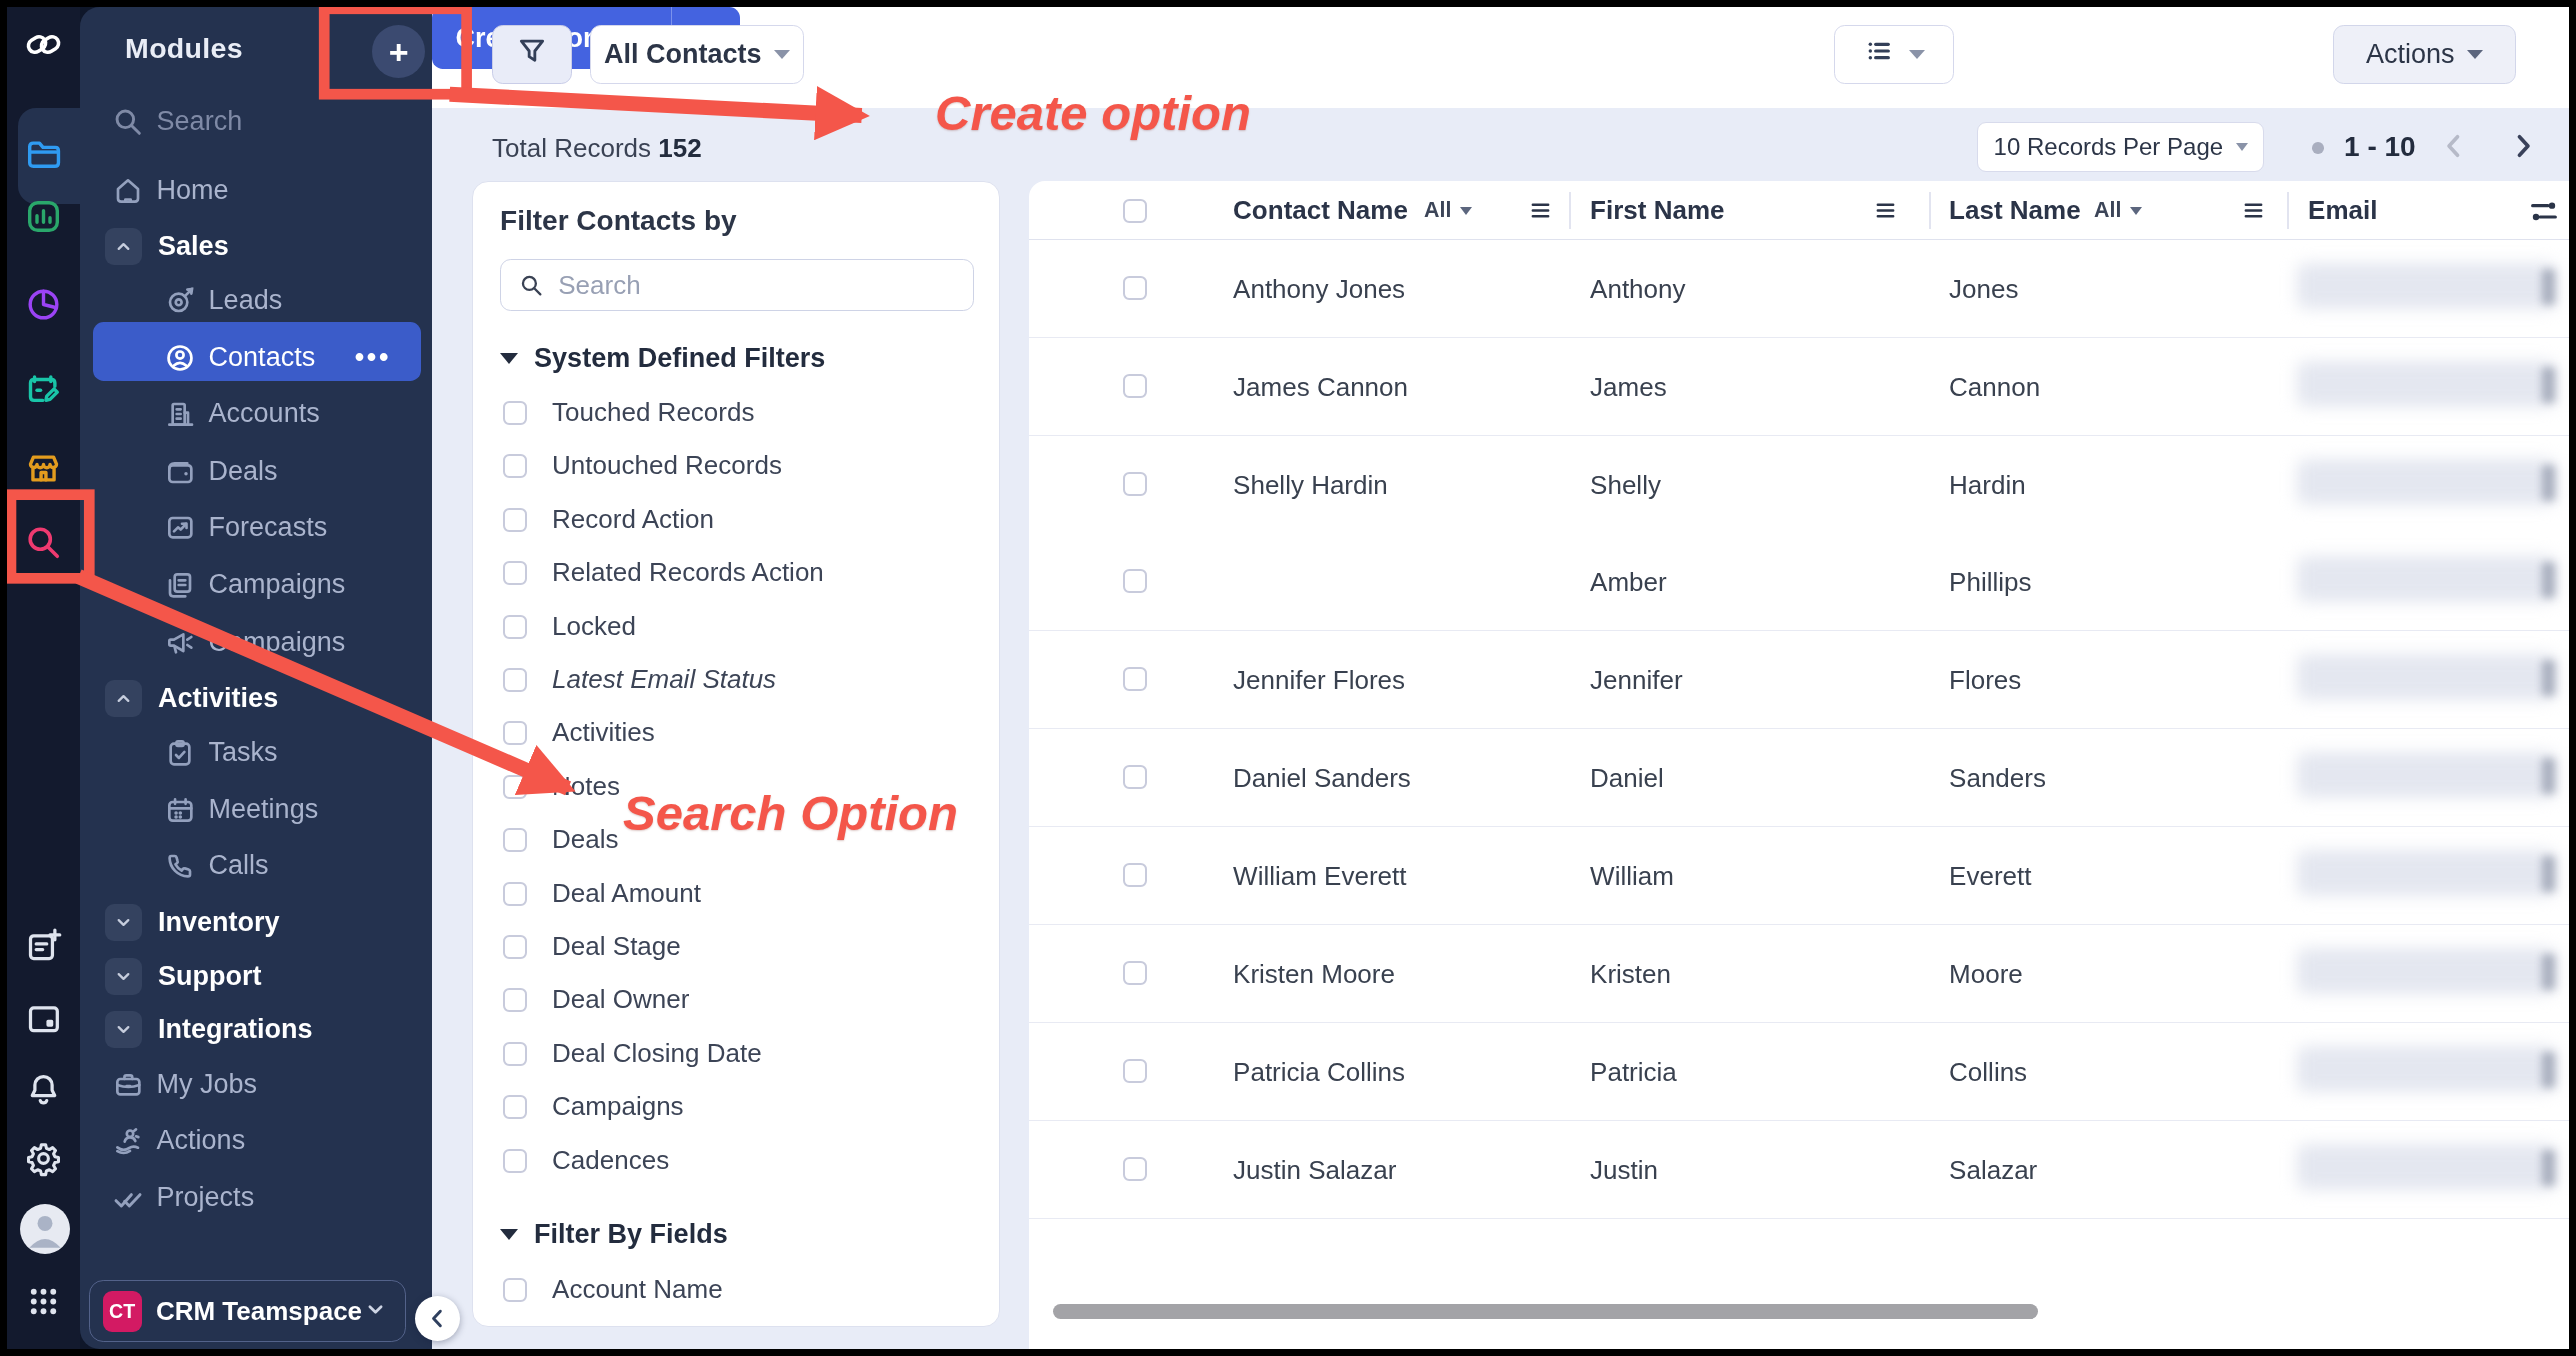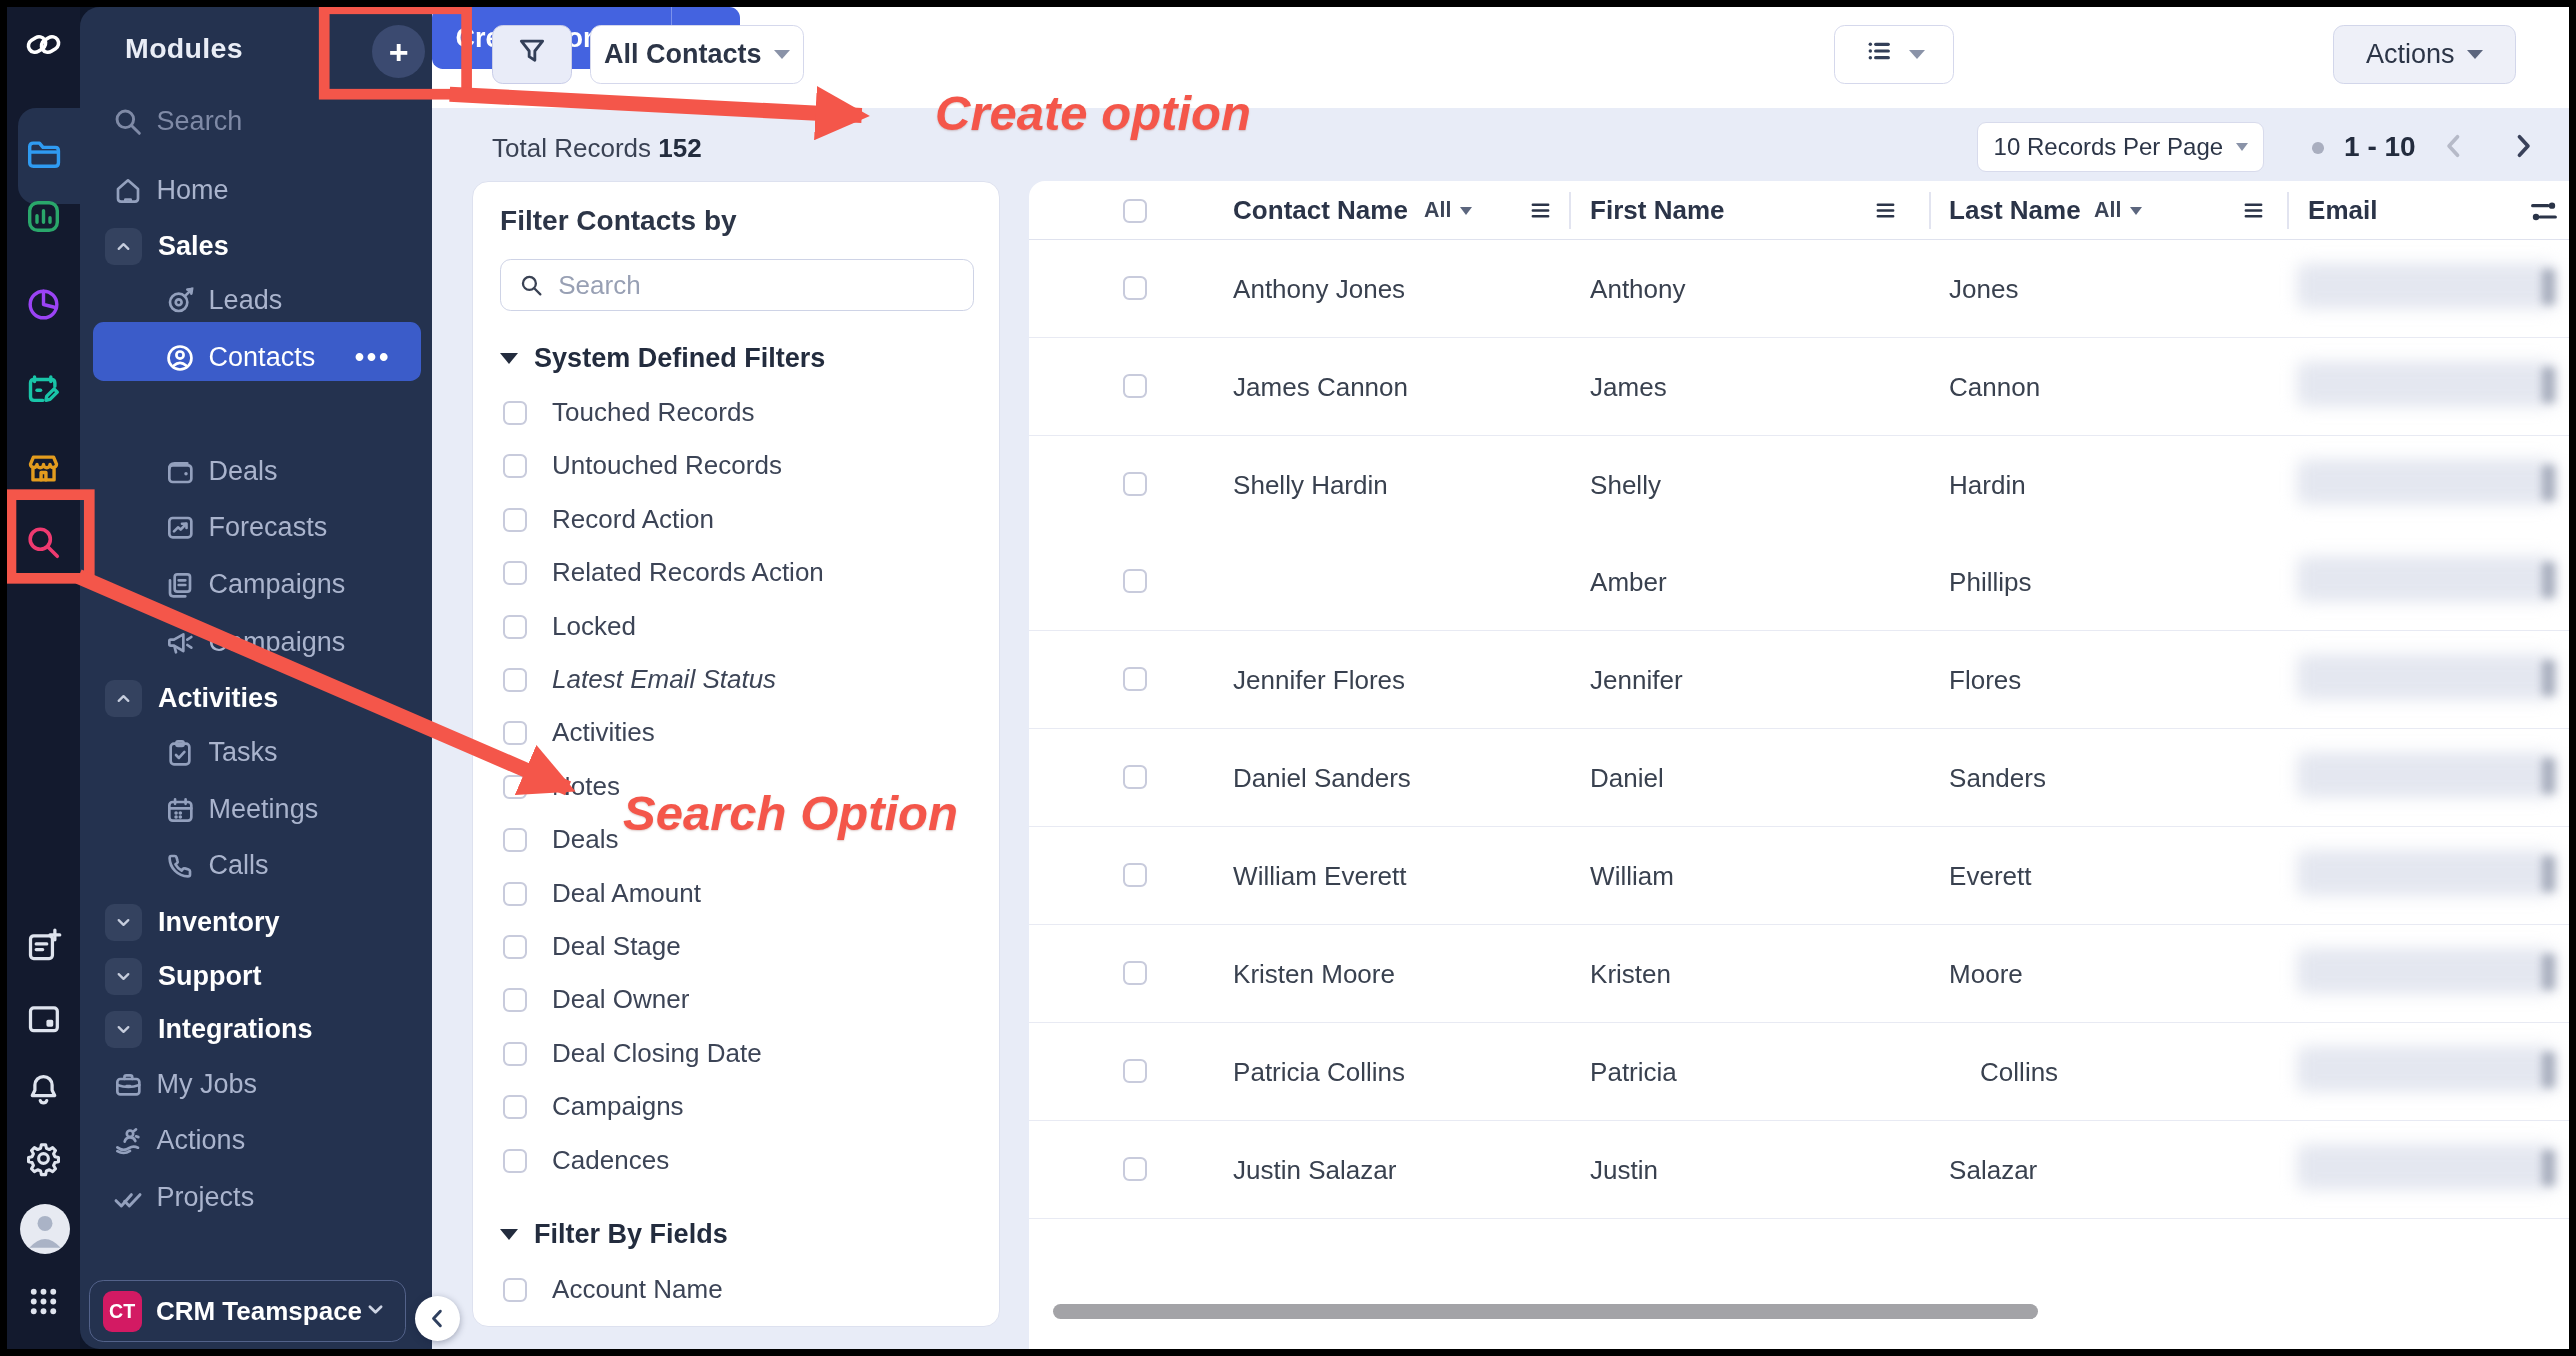--- a/index.html
+++ b/index.html
@@ -385,20 +385,28 @@
       <span class="lbl">Leads</span>
     </div>
     <div class="sb-row sub selected" style="top:322px;">
       <span class="ic">
             <svg viewBox="0 0 24 24">
               <use href="#i-contact"></use>
             </svg>
           </span>
       <span class="lbl">Contacts</span>
       <span class="dots3">•••</span>
+    </div>
+    <div class="sb-row sub" style="top:378px;">
+      <span class="ic">
+            <svg viewBox="0 0 24 24">
+              <use href="#i-building"></use>
+            </svg>
+          </span>
+      <span class="lbl">Accounts</span>
     </div>
     <div class="sb-row sub" style="top:436px;">
       <span class="ic">
             <svg viewBox="0 0 24 24">
               <use href="#i-wallet"></use>
             </svg>
           </span>
       <span class="lbl">Deals</span>
     </div>
     <div class="sb-row sub" style="top:492px;">
@@ -739,21 +747,21 @@
         <span class="cell" style="left:204px;">Kristen Moore</span>
         <span class="cell" style="left:561px;">Kristen</span>
         <span class="cell" style="left:920px;">Moore</span>
         <span class="blur-bar"></span>
             <span class="edge-speck"></span>
       </div>
       <div class="t-row" style="top:842px;">
         <span class="cb"></span>
         <span class="cell" style="left:204px;">Patricia Collins</span>
         <span class="cell" style="left:561px;">Patricia</span>
-        <span class="cell" style="left:920px;margin-left:31px;">Collins</span>
+        <span class="cell" style="left:920px;">Collins</span>
         <span class="blur-bar"></span>
             <span class="edge-speck"></span>
       </div>
       <div class="t-row" style="top:940px;">
         <span class="cb"></span>
         <span class="cell" style="left:204px;">Justin Salazar</span>
         <span class="cell" style="left:561px;">Justin</span>
         <span class="cell" style="left:920px;">Salazar</span>
         <span class="blur-bar"></span>
             <span class="edge-speck"></span>

